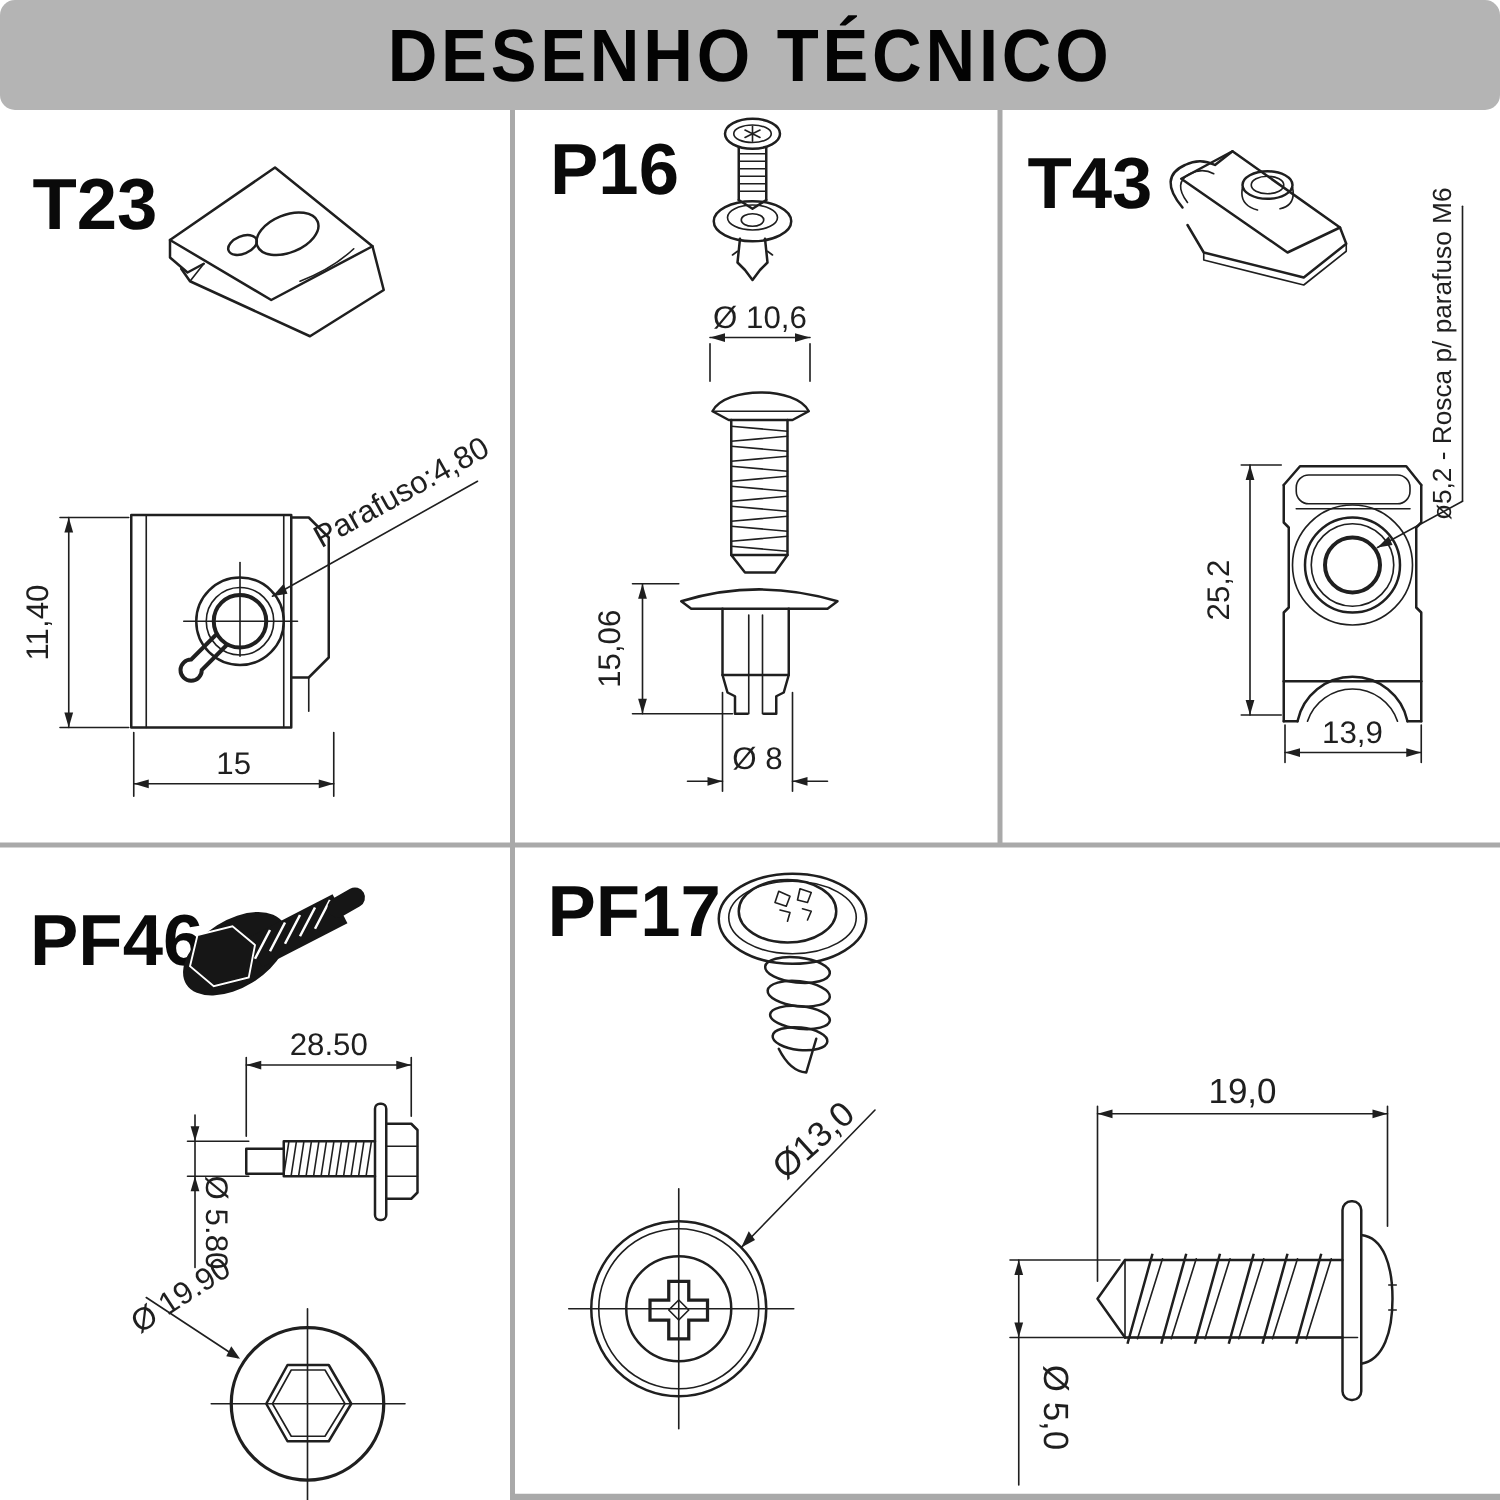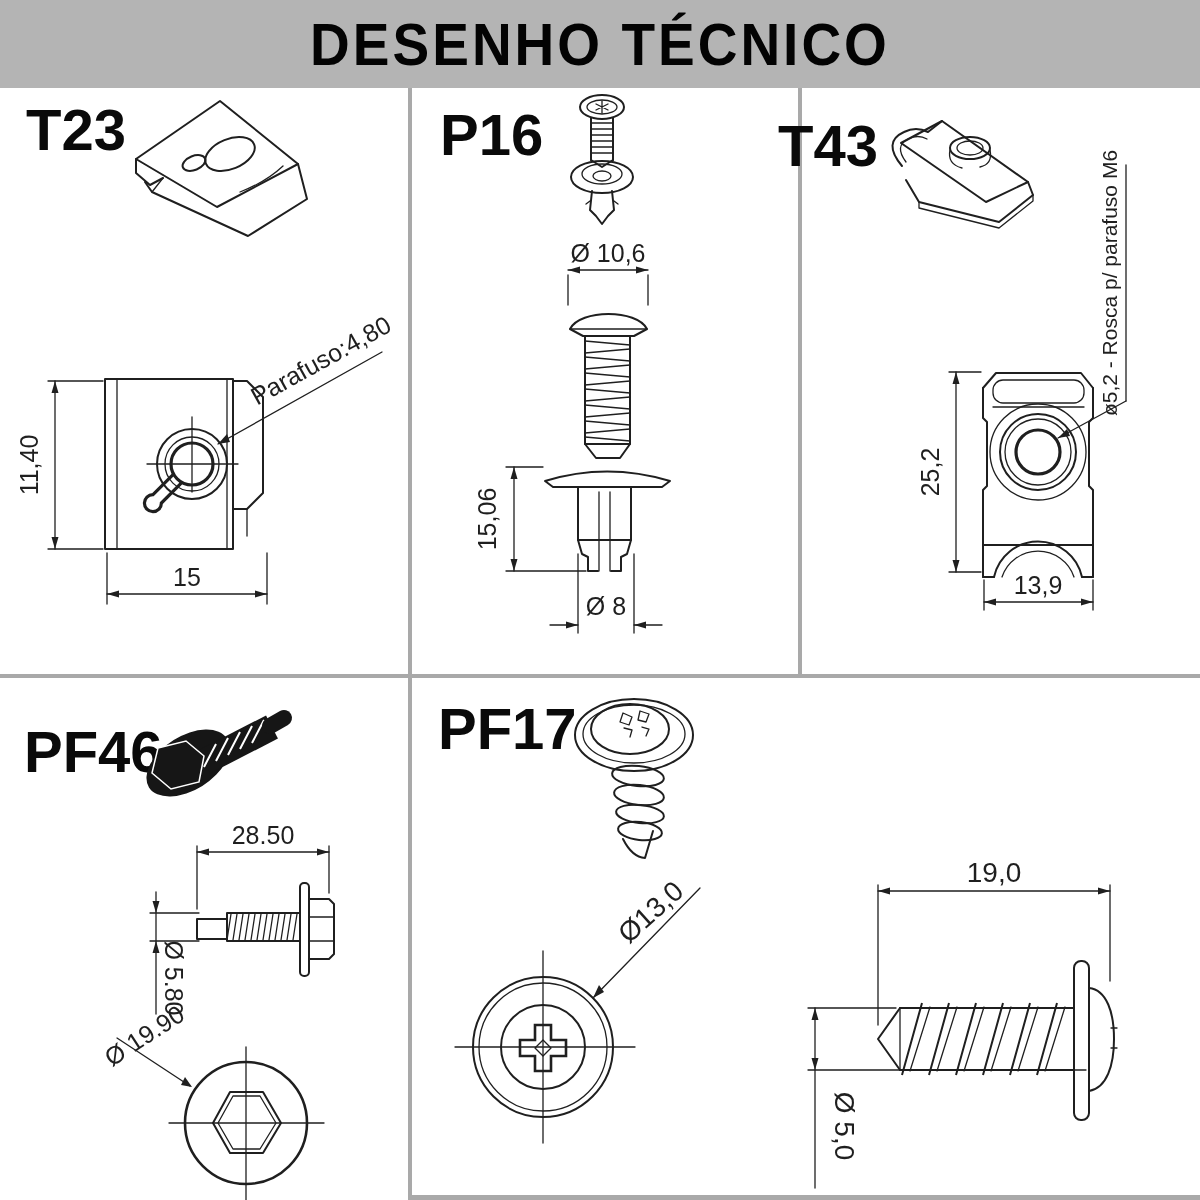--- a/index.html
+++ b/index.html
@@ -3,21 +3,21 @@
 <meta charset="utf-8">
 <style>
   html,body { margin:0; padding:0; }
   body {
     width:1200px; height:1200px; position:relative; background:#ffffff;
     font-family:"Liberation Sans", sans-serif; overflow:hidden;
   }
   
   .banner {
     position:absolute; left:0; top:0; width:1200px; height:88px;
-    background:#b4b4b4; display:flex; align-items:center; justify-content:center;
+    background:#b4b4b4; display:flex; align-items:center; justify-content:center;border-radius:12px;
   }
   .banner h1 {
     margin:0; font-size:55px; font-weight:bold; color:#030303;
     letter-spacing:3px; transform:scaleY(1.08);
   }
   
   .divider { position:absolute; background:#a9a9a9; }
   .div-v1 { left:408px; top:88px;  width:4px;  height:1112px; }
   .div-v2 { left:798px; top:88px;  width:4px;  height:588px;  }
   .div-h1 { left:0;     top:674px; width:1200px; height:4px;  }
@@ -40,21 +40,21 @@
 
 <div class="banner">
   <h1>DESENHO TÉCNICO</h1>
 </div>
 
 <div class="divider div-v1"></div>
 <div class="divider div-v2"></div>
 <div class="divider div-h1"></div>
 <div class="divider div-b"></div>
 
-<div class="panel" style="left:0;top:72px">
+<div class="panel" style="left:0;top:105px">
 <svg width="410" height="586" viewBox="0 0 410 586">
   <text class="plabel" x="26" y="78">T23</text>
 
   <g>
     <path class="ln" d="M136,87 L220,29 L298,92 L217,135 Z"></path>
     <path class="ln" d="M136,87 L136,101 L150,113 L163,106"></path>
     <path class="ln thin" d="M163,106 L152,120"></path>
     <path class="ln" d="M145,110 L152,120 L248,164 L307,127 L298,92"></path>
     <path class="ln thin" d="M240,120 Q266,110 283,94"></path>
     <ellipse class="ln" cx="230" cy="82" rx="26" ry="15" transform="rotate(-22 230 82)"></ellipse>
@@ -143,21 +143,21 @@
 
     <path class="ln thin" d="M168,477 V556 M224,477 V556"></path>
     <path class="ln thin" d="M140,548 H168 M224,548 H252"></path>
     <polygon class="arr" points="168,548 156,544.5 156,551.5"></polygon>
     <polygon class="arr" points="224,548 236,544.5 236,551.5"></polygon>
     <text class="dtxt" x="196" y="538" text-anchor="middle">Ø 8</text>
   </g>
 </svg>
 </div>
 
-<div class="panel" style="left:756px;top:88px">
+<div class="panel" style="left:800px;top:88px">
 <svg width="400" height="586" viewBox="0 0 400 586">
   <text class="plabel" x="22" y="78">T43</text>
 
   <g>
     <path class="ln" d="M146,78 Q126,54 148,44 Q160,38 172,44 L186,33"></path>
     <path class="ln thin" d="M150,74 Q138,58 152,51 Q162,46 171,51"></path>
     <path class="ln" d="M145,55 L186,33 L272,94 L230,114 Z"></path>
     <path class="ln thin" d="M194,62 Q191,76 206,80 M234,62 Q237,76 224,79"></path>
     <ellipse class="ln" cx="214" cy="60" rx="20" ry="11"></ellipse>
     <ellipse class="ln thin" cx="214" cy="60" rx="13" ry="7"></ellipse>

